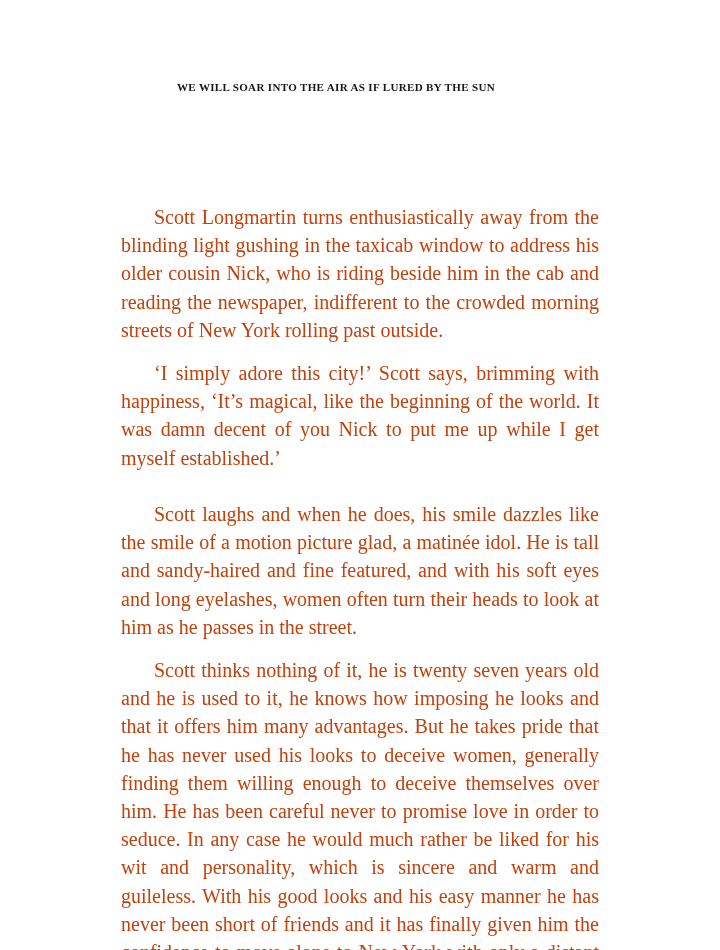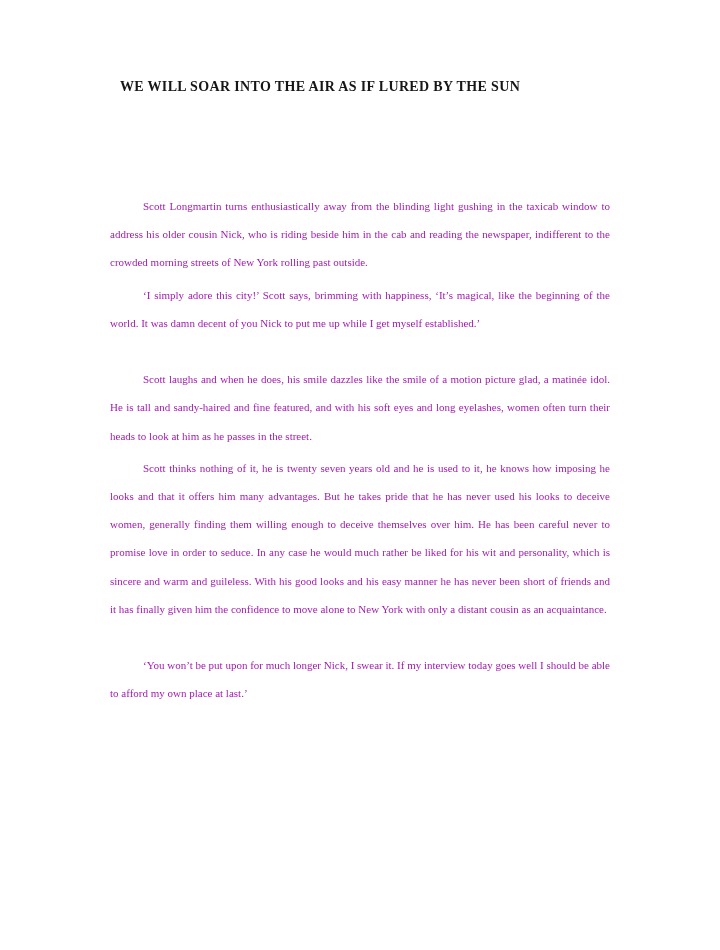--- a/index.html
+++ b/index.html
@@ -17,47 +17,47 @@
   }
   .page {
     position: relative;
     width: 720px;
     height: 950px;
     box-sizing: border-box;
   }
   .running-header {
     position: absolute;
     top: 82px;
-    left: 0;
+    left: 16px;
     width: 640px;
     text-align: center;
     font-family: "Liberation Serif", "DejaVu Serif", serif;
-    font-size: 14px;
+    font-size: 11px;
     font-weight: 700;
     letter-spacing: 0.35px;
     font-variant: small-caps;
     text-transform: uppercase;
     color: #171717;
     line-height: 10px;
     white-space: nowrap;
   }
   .body-block {
     position: absolute;
     top: 188px;
     left: 106px;
     width: 508px;
   }
   .para {
-    margin: 4px;
+    margin: 15px;
     text-align: justify;
     text-justify: inter-word;
-    font-size: 11px;
+    font-size: 20px;
     line-height: 28.2px;
     text-indent: 33px;
-    color: #a21caf;
+    color: #c2410c;
     hyphens: none;
   }
   .para.section-start {
     margin-top: 28.2px;
   }
   .para:last-child {
     text-align: left;
   }
 </style>
 </head>

